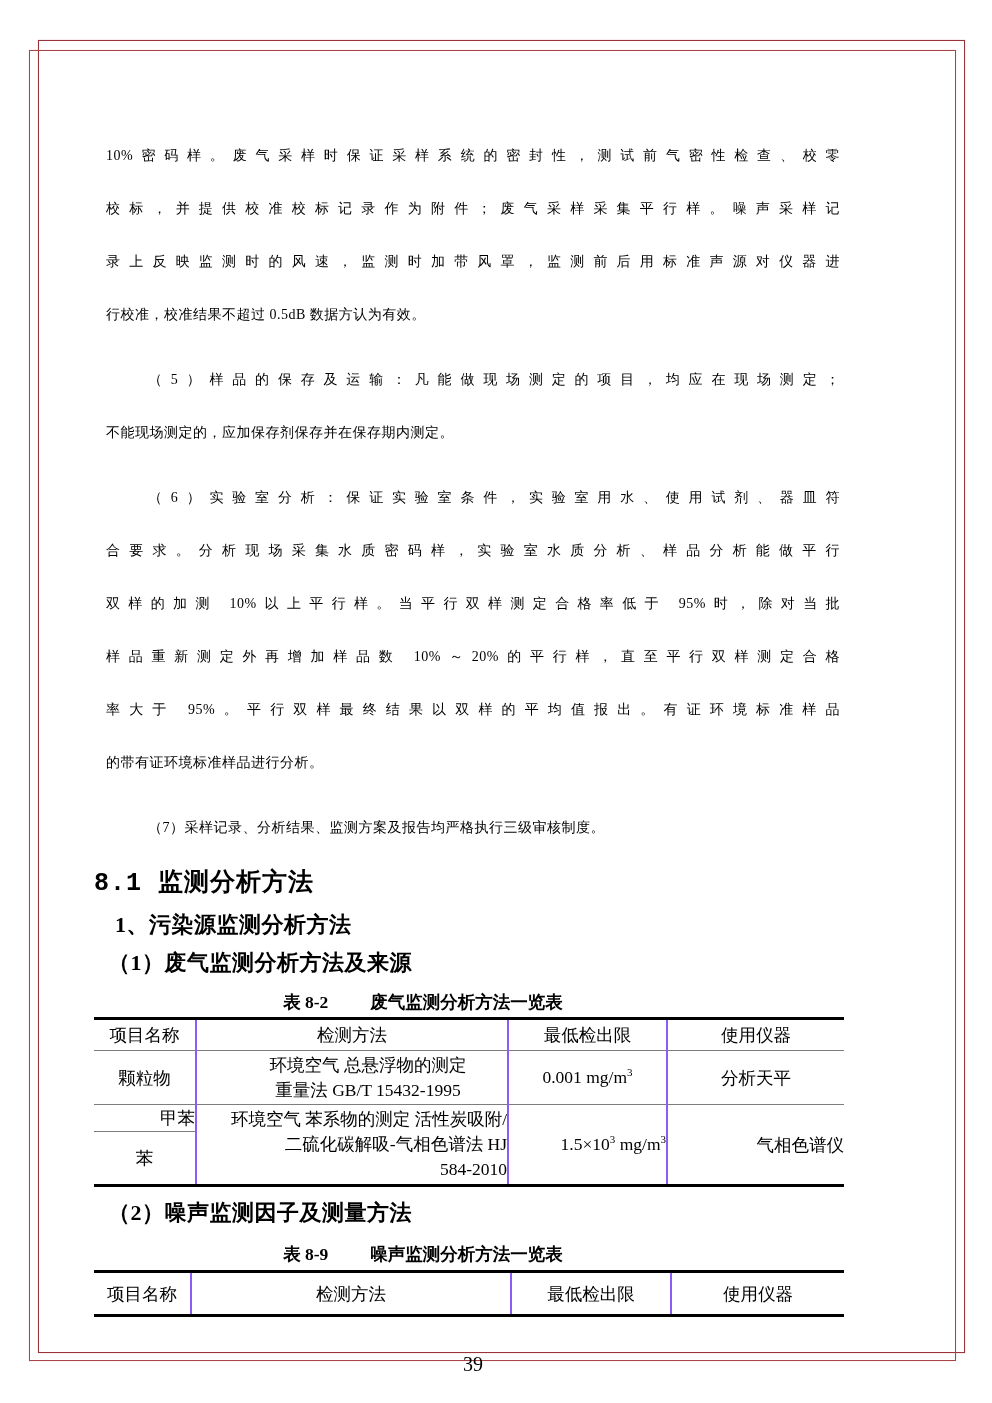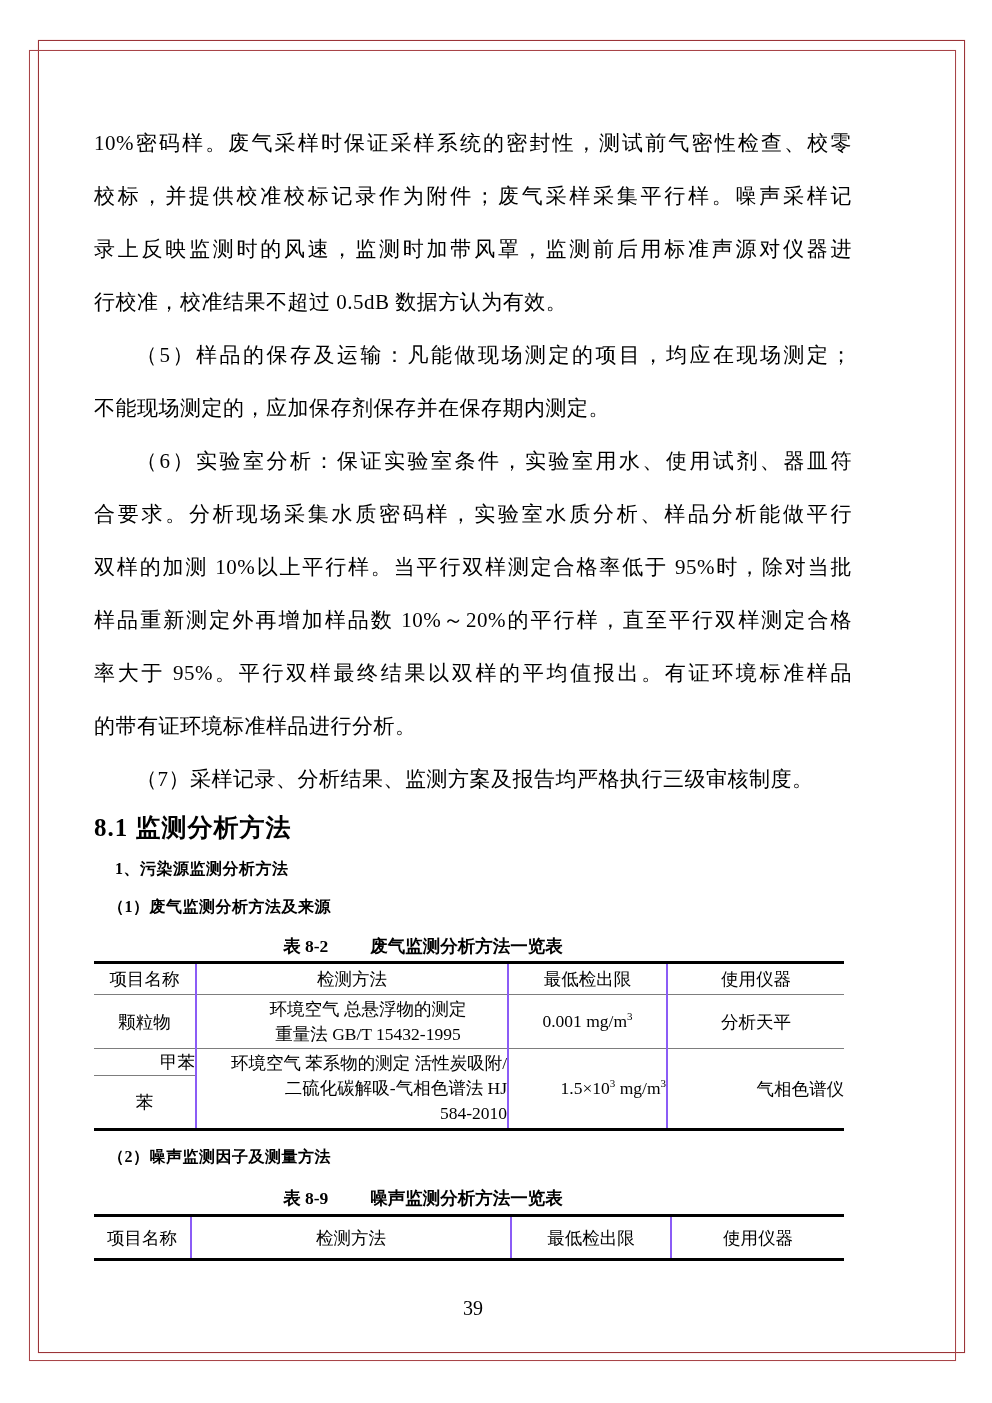--- a/index.html
+++ b/index.html
@@ -30,42 +30,43 @@
     width: 925px; height: 1309px;
     border: 1px solid #a84448;
     box-shadow: 0 0 1px rgba(220,120,120,.4);
     pointer-events: none;
   }
   .content {
     position: absolute;
     left: 94px; top: 117px;
     width: 758px;
   }
-  .para { font-size: 21px; margin: 0; }
+  .para { font-size: 14px; margin: 12px; }
   .line {
     line-height: 53px;
     height: 53px;
     overflow: hidden;
     white-space: nowrap;
     text-align: justify;
     letter-spacing: .5px;
   }
   .line.full { text-align-last: justify; }
   .line.end  { text-align-last: left; }
   .line.indent { padding-left: 42px; }
 
   .h-main {
     font-size: 25px;
     font-weight: bold;
     line-height: 36px;
     margin-top: 4px;
     letter-spacing: 1px;
+    font-family: Liberation Mono, monospace;
   }
   .h-sub {
-    font-size: 16px;
+    font-size: 22px;
     font-weight: bold;
     line-height: 30px;
     letter-spacing: .5px;
   }
   .h-sub1 { margin-top: 8px;  padding-left: 21px; }
   .h-sub2 { margin-top: 8px; padding-left: 14px; }
   .h-sub3 { margin-top: 11px; padding-left: 14px; }
 
   .tbl-caption {
     font-size: 17.5px;

